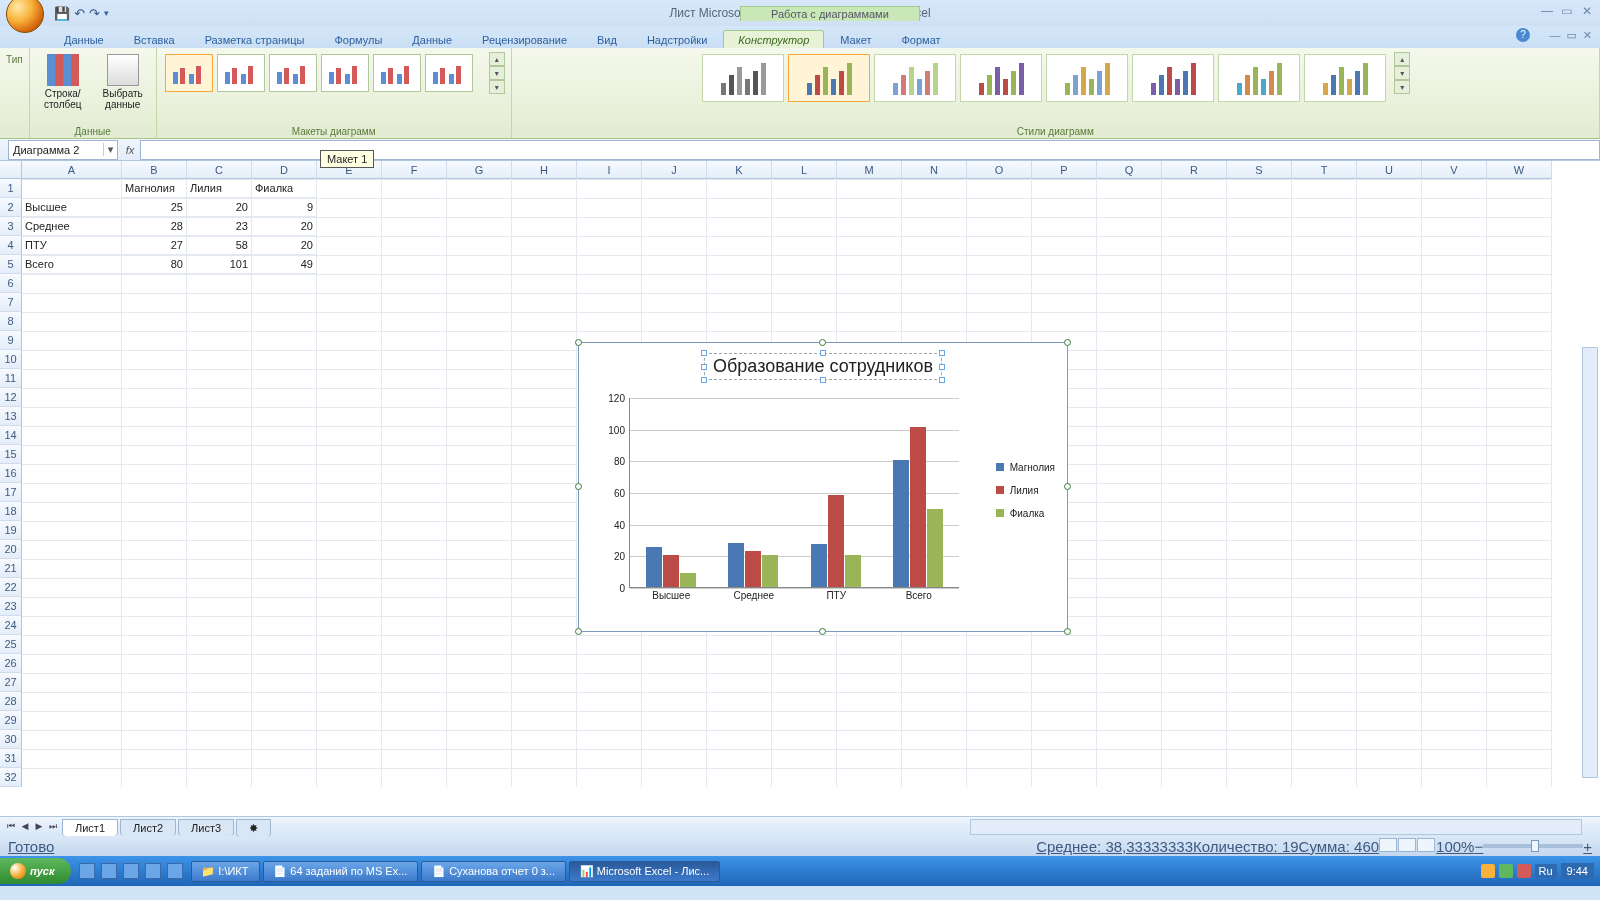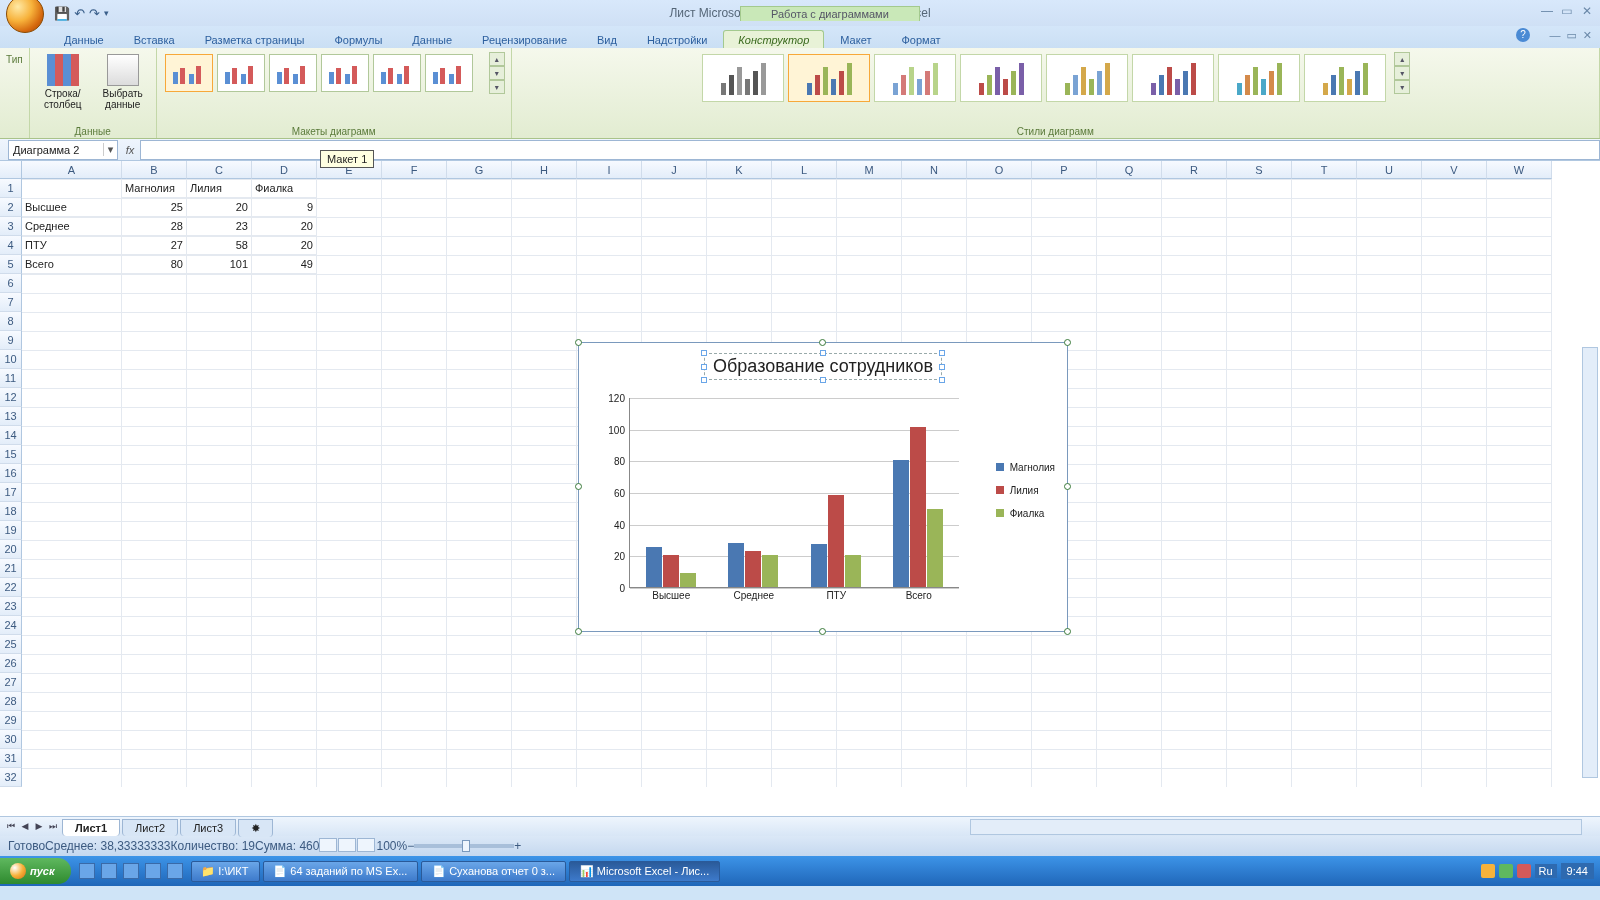--- a/index.html
+++ b/index.html
@@ -86,21 +86,21 @@
   .legend .sw{ width:8px;height:8px;}
   
   .sheet-bar{ height:20px; background:linear-gradient(#eef5fd,#d8e6f6); display:flex; align-items:center; border-top:1px solid #b0c7e0; position:relative;}
   .nav-btns{ display:flex; margin-left:4px;}
   .nav-btns span{ width:14px; text-align:center; color:#445; font-size:9px;}
   .sheet-tab{ padding:2px 12px; background:#fff; border:1px solid #9db6d4; border-bottom:none; margin-left:2px; font-size:11px; border-radius:0 0 4px 4px; transform:translateY(1px);}
   .sheet-tab.inactive{ background:#d8e6f6;}
   .hscroll{ position:absolute; right:18px; left:970px; top:2px; height:16px; background:#e3edf9; border:1px solid #b0c7e0;}
   .vscroll{ position:absolute; right:2px; top:186px; bottom:38px; width:16px; background:#e3edf9; border:1px solid #b0c7e0;}
   
-  .status{ height:20px; background:linear-gradient(#dbe8f7,#c5d8ef); display:flex; align-items:center; padding:0 8px; font-size:12px; color:#3c5a80; }
+  .status{ height:20px; background:linear-gradient(#dbe8f7,#c5d8ef); display:flex; align-items:center; padding:0 8px; font-size:15px; color:#3c5a80; justify-content:space-between;text-decoration:underline;}
   .status .right{ display:flex; gap:0; align-items:center;}
   .zoom-slider{ width:100px;height:4px;background:#a8bfda;position:relative;}
   .zoom-slider .thumb{position:absolute;left:48px;top:-4px;width:8px;height:12px;background:#eef5fd;border:1px solid #7a99bd;}
   .view-btns span{ display:inline-block; width:18px;height:14px; background:#eef5fd; border:1px solid #9db6d4; margin-right:1px;}
   
   .taskbar{ height:30px; background:linear-gradient(#3d94e8,#1f66b8); display:flex; align-items:center; color:#fff; font-size:11px;}
   .start{ background:linear-gradient(#5fb85f,#2e8a2e); padding:5px 16px 5px 10px; border-radius:0 14px 14px 0; font-weight:bold; font-style:italic; display:flex; align-items:center; gap:4px;}
   .start .orb{ width:16px;height:16px;border-radius:50%;background:radial-gradient(circle at 30% 30%,#fff,#f7b23b,#d66a0f);}
   .ql{ display:flex; gap:6px; margin:0 8px;}
   .ql span{ width:16px;height:16px;background:#6aa6e8;border:1px solid #3a6aa8;}
@@ -466,21 +466,21 @@
   <div class="vscroll"></div>
 </div>
 
 <div class="sheet-bar">
   <div class="nav-btns">
     <span>⏮</span>
     <span>◀</span>
     <span>▶</span>
     <span>⏭</span>
   </div>
-  <div class="sheet-tab" style="font-weight:bold">Лист1</div>
+  <div class="sheet-tab" style="font-weight:normal">Лист1</div>
   <div class="sheet-tab inactive">Лист2</div>
   <div class="sheet-tab inactive">Лист3</div>
   <div class="sheet-tab inactive">✸</div>
   <div class="hscroll"></div>
 </div>
 
 <div class="status">
   <span>Готово</span>
   <div class="right">
     <span><span>Среднее:</span> <span>38,33333333</span></span>

